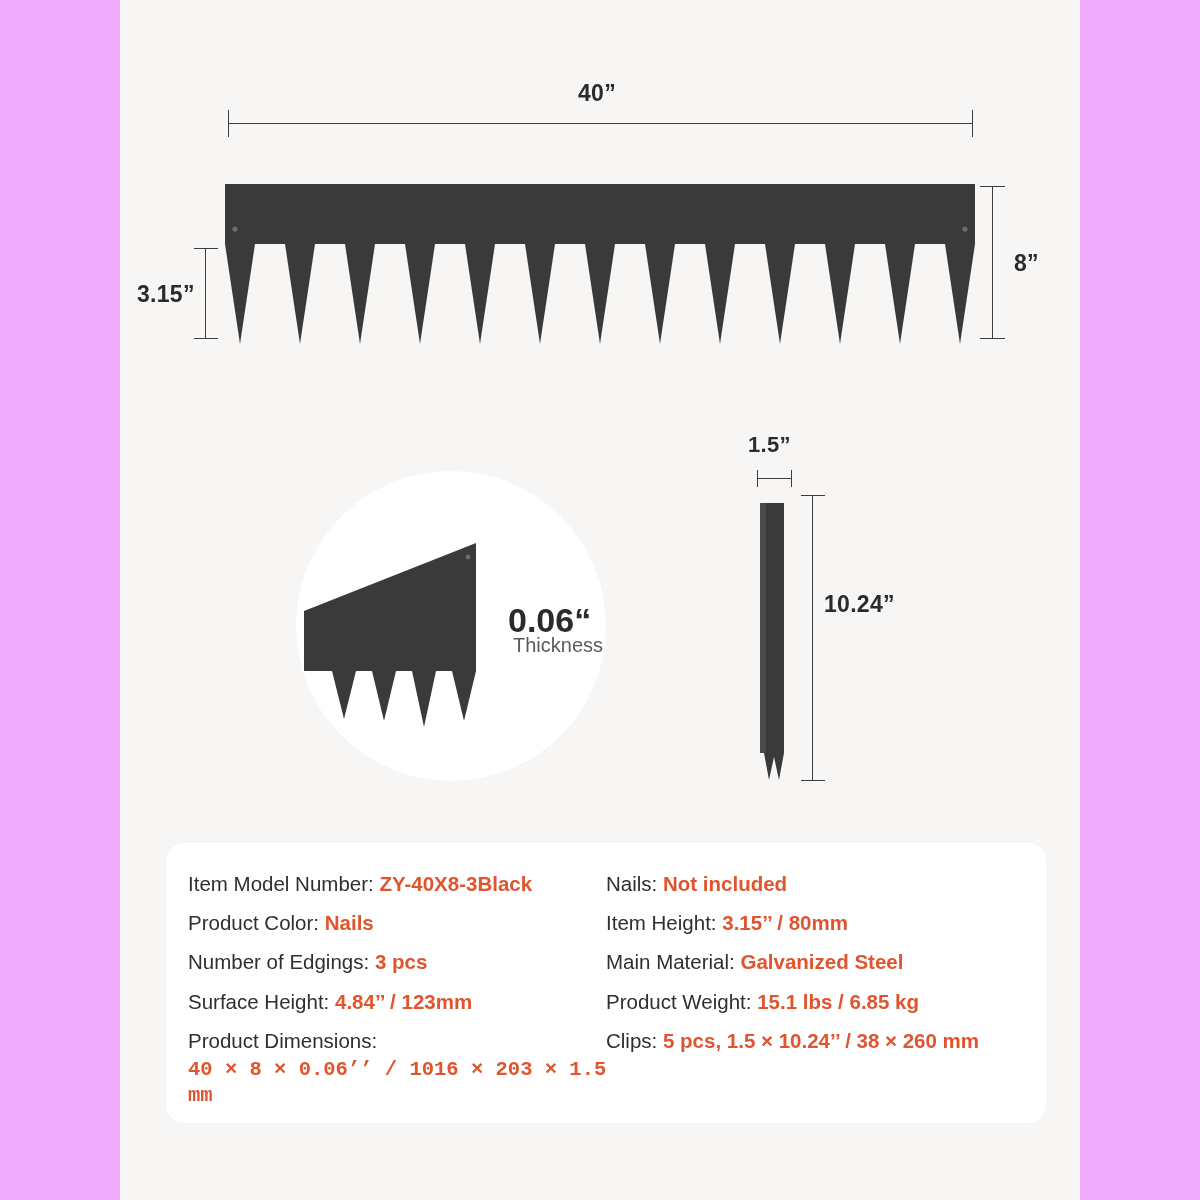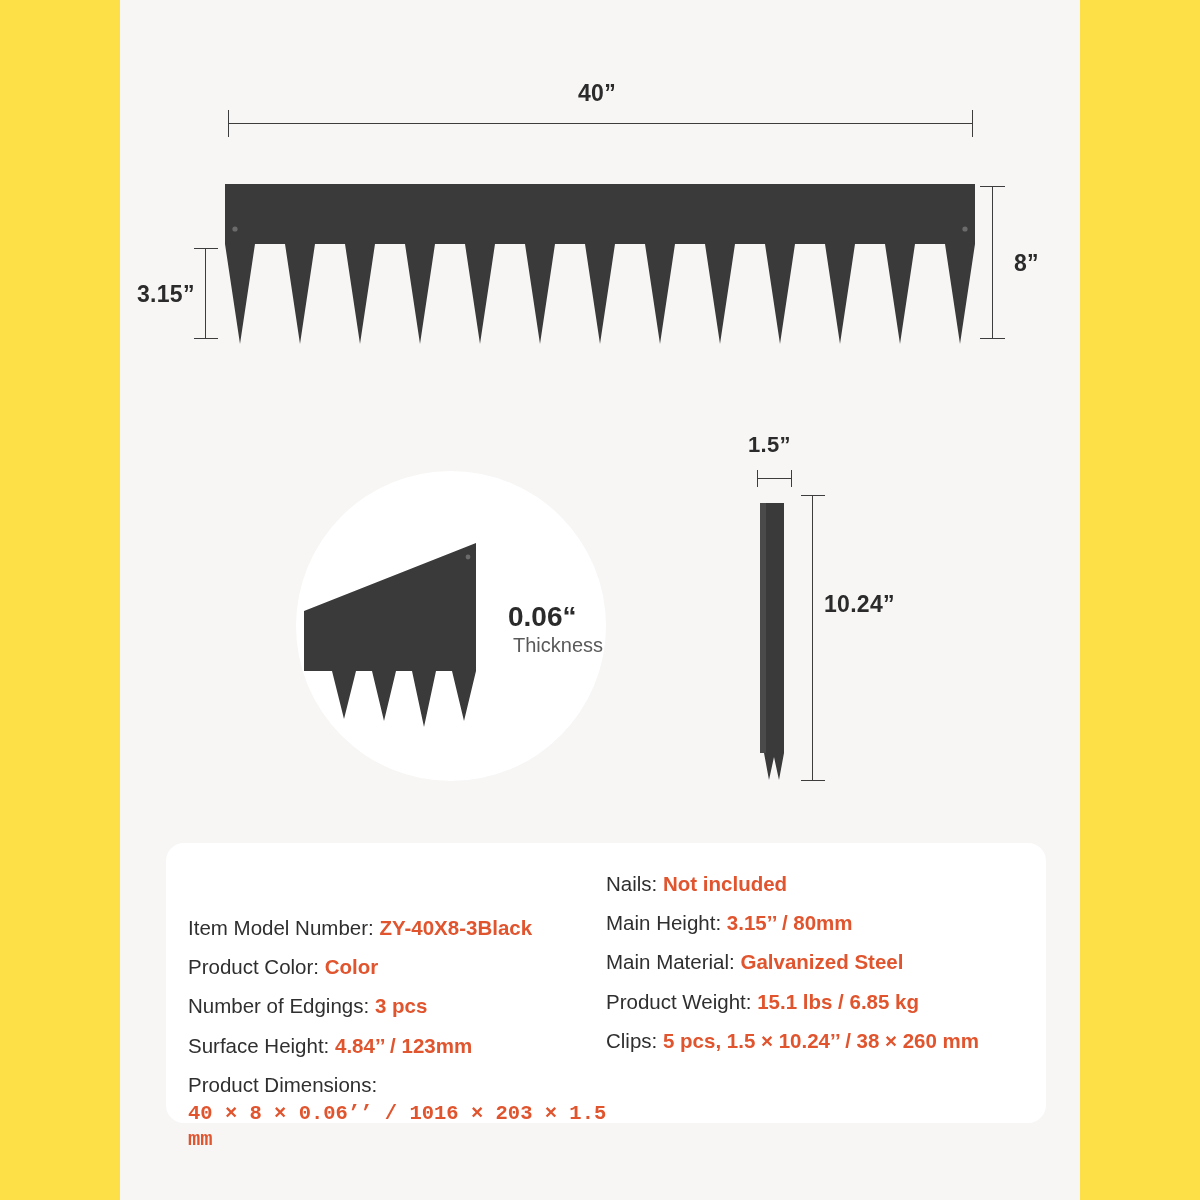--- a/index.html
+++ b/index.html
@@ -10,21 +10,21 @@
   body {
     width: 1200px;
     height: 1200px;
     font-family: "Liberation Sans", sans-serif;
     overflow: hidden;
   }
   #page {
     position: relative;
     width: 1200px;
     height: 1200px;
-    background: #fde047;
+    background: #f0abfc;
   }
   
   .canvas {
     position: absolute;
     left: 120px;
     top: 0px;
     width: 960px;
     height: 1200px;
     background: #f7f6f5;
   }
@@ -64,21 +64,21 @@
     top: 471px;
     width: 310px;
     height: 310px;
     border-radius: 50%;
     background: #ffffff;
     overflow: hidden;
   }
   .zoom-label {
     position: absolute;
     color: #2b2b2b;
-    font-size: 28px;
+    font-size: 34px;
     font-weight: 600;
   }
   .zoom-sub {
     position: absolute;
     color: #5a5a5a;
     font-size: 20px;
   }
 
   .clip-wrap {
     position: absolute;
@@ -95,21 +95,21 @@
     top: 843px;
     width: 880px;
     height: 280px;
     background: #ffffff;
     border-radius: 18px;
   }
   .spec-col {
     position: absolute;
     top: 28px;
   }
-  .spec-col.left { left: 22px; width: 420px; margin-top: 44px; }
+  .spec-col.left { left: 22px; width: 420px; }
   .spec-col.right { left: 440px; width: 430px; }
   .spec-row {
     font-size: 20.5px;
     color: #2f2f2f;
     margin-bottom: 13px;
     line-height: 1.28;
     white-space: nowrap;
   }
   .spec-row .val {
     color: #e0542e;
@@ -186,21 +186,21 @@
   <div class="dim-label" style="left:824px; top:591px;text-align:right;">10.24”</div>
 
   <div class="spec-card">
     <div class="spec-col left">
       <div class="spec-row">
         <span>Item Model Number:</span>
         <span class="val">ZY-40X8-3Black</span>
       </div>
       <div class="spec-row">
         <span>Product Color:</span>
-        <span class="val">Color</span>
+        <span class="val">Nails</span>
       </div>
       <div class="spec-row">
         <span>Number of Edgings:</span>
         <span class="val">3 pcs</span>
       </div>
       <div class="spec-row">
         <span>Surface Height:</span>
         <span class="val">4.84’’ / 123mm</span>
       </div>
       <div class="spec-row wrap">
@@ -208,21 +208,21 @@
         <span class="val block">40 × 8 × 0.06’’ / 1016 × 203 × 1.5 mm</span>
       </div>
     </div>
 
     <div class="spec-col right">
       <div class="spec-row">
         <span>Nails:</span>
         <span class="val">Not included</span>
       </div>
       <div class="spec-row">
-        <span>Main Height:</span>
+        <span>Item Height:</span>
         <span class="val">3.15’’ / 80mm</span>
       </div>
       <div class="spec-row">
         <span>Main Material:</span>
         <span class="val">Galvanized Steel</span>
       </div>
       <div class="spec-row">
         <span>Product Weight:</span>
         <span class="val">15.1 lbs / 6.85 kg</span>
       </div>

